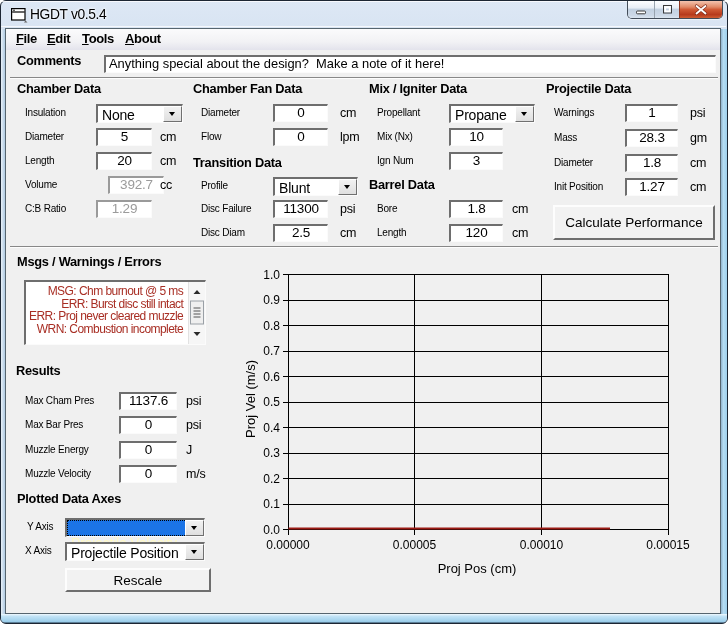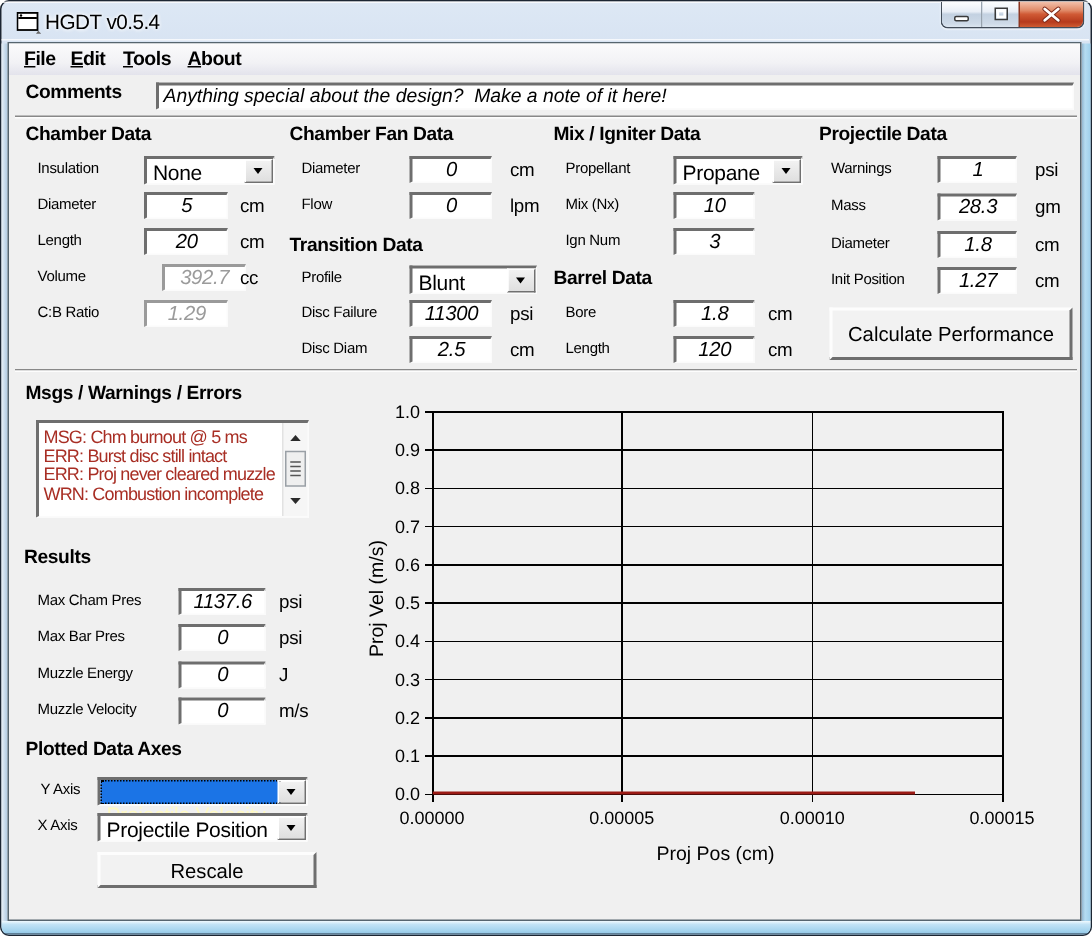--- a/index.html
+++ b/index.html
@@ -28,28 +28,28 @@
   
   #menubar{left:6px;top:29px;width:714px;height:21px;
            background:linear-gradient(180deg,#fbfbfc 0%,#f2f2f5 60%,#e3e3ec 100%);
            }
   .mi{position:absolute;top:2px;font-size:13px;letter-spacing:-0.35px;color:#000;font-weight:bold;}
   
   .lbl{font-size:10px;letter-spacing:-0.2px;color:#000;line-height:16px;white-space:nowrap;}
   .hdr{font-size:12.8px;font-weight:bold;letter-spacing:-0.25px;color:#000;line-height:16px;white-space:nowrap;}
   .tb{background:#fff;border-top:2px solid #6e6e6e;border-left:2px solid #6e6e6e;
       border-right:1px solid #fbfbfb;border-bottom:1px solid #fbfbfb;
-      font-size:13.5px;letter-spacing:-0.2px;text-align:center;color:#000;box-sizing:border-box;line-height:14.5px;font-style:italic;}
+      font-size:13.5px;letter-spacing:-0.2px;text-align:center;color:#000;box-sizing:border-box;line-height:14.5px;}
   .tbd{color:#9b9b9b;border-top-color:#9a9a9a;border-left-color:#9a9a9a;}
   .groove{height:0;border-top:1px solid #888;border-bottom:1px solid #fdfdfd;}
   .btn{background:#f2f2f2;border-top:2px solid #fdfdfd;border-left:2px solid #fdfdfd;
        border-right:2px solid #6e6e6e;border-bottom:2px solid #6e6e6e;
        box-sizing:border-box;text-align:center;color:#000;}
   .combo{background:#fff;border-top:2px solid #6e6e6e;border-left:2px solid #6e6e6e;
-         border-right:1px solid #fbfbfb;border-bottom:1px solid #fbfbfb;box-sizing:border-box;}
+         border-right:1px solid #fbfbfb;border-bottom:1px solid #fbfbfb;box-sizing:border-box;text-align:right;}
   .cbtxt{position:absolute;left:4px;top:2px;font-size:14px;letter-spacing:-0.2px;line-height:14px;color:#000;white-space:nowrap;}
   .cbbtn{position:absolute;right:0;top:0;bottom:0;width:17px;background:linear-gradient(180deg,#f2f2f2,#dfdfdf);
          border-top:1px solid #fff;border-left:1px solid #fff;
          border-right:1px solid #707070;border-bottom:1px solid #707070;}
   .cbbtn:after{content:"";position:absolute;left:50%;top:50%;margin:-2px 0 0 -3.5px;
          border:3.5px solid transparent;border-top:4.5px solid #000;border-bottom:none;}
   .unit{font-size:12.5px;letter-spacing:-0.2px;line-height:16px;}
 </style>
 </head>
 <body>

